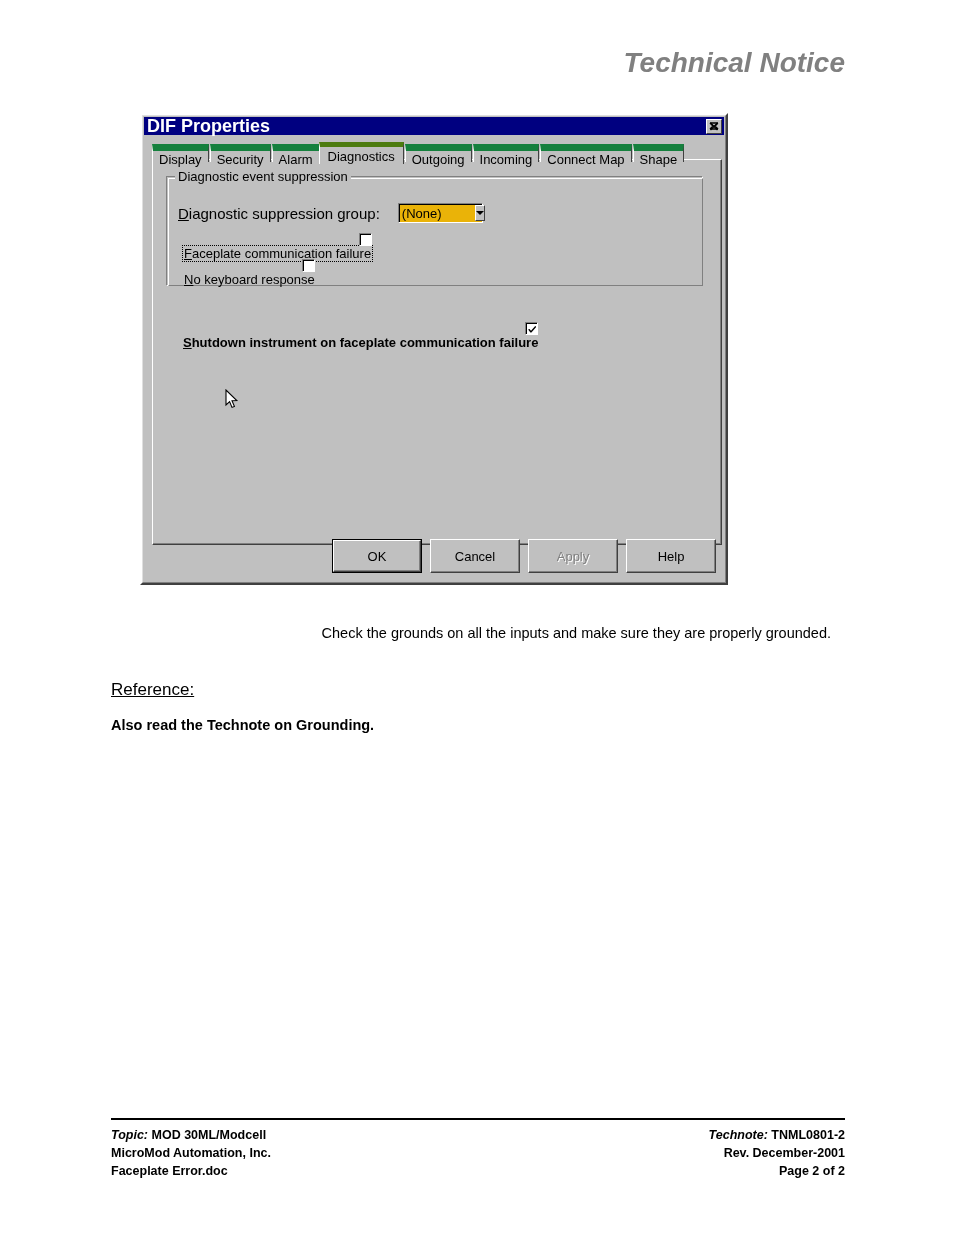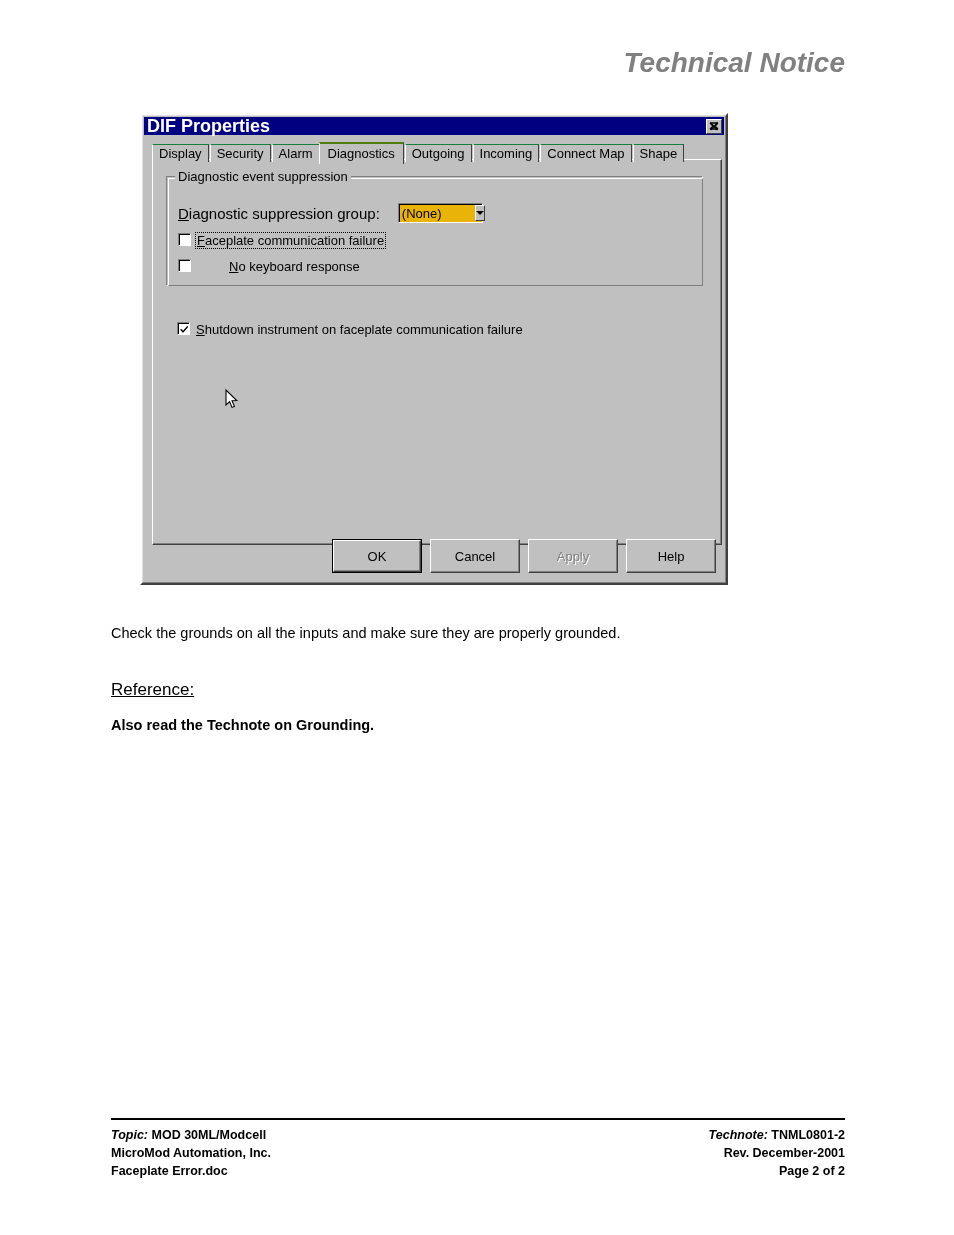--- a/index.html
+++ b/index.html
@@ -101,40 +101,40 @@
     left: 10px;
     top: 26px;
     right: 8px;
     height: 21px;
     display: flex;
     align-items: flex-end;
     z-index: 5;
   }
   .tab {
     background: #c0c0c0;
-    border-top: 1px solid #15803d;
+    border-top: 7px solid #15803d;
     border-left: 1px solid #ffffff;
     border-right: 1px solid #404040;
     height: 18px;
     line-height: 17px;
     padding: 0 6px;
     font-size: 13px;
     color: #000000;
     white-space: nowrap;
     box-sizing: border-box;
     margin-right: 1px;
     cursor: default;
     position: relative;
   }
   .tab.selected {
     height: 22px;
     line-height: 20px;
     margin: 0 1px -2px -2px;
     padding: 0 8px;
-    border-top: 2px solid #4d7c0f;
+    border-top: 5px solid #4d7c0f;
     border-left: 1px solid #ffffff;
     border-right: 1px solid #404040;
     border-bottom: none;
     z-index: 6;
   }
 
   
   .tabpage {
     position: absolute;
     left: 10px;
@@ -252,22 +252,23 @@
   .tri-down {
     width: 0; height: 0;
     border-left: 4px solid transparent;
     border-right: 4px solid transparent;
     border-top: 4px solid #000000;
   }
 
   .checkrow {
     position: absolute;
     display: flex;
-    align-items: flex-start;
-    cursor: default;
+    align-items: flex-end;
+    cursor: default;
+    flex-direction: column;
   }
   .checkbox {
     width: 13px;
     height: 13px;
     background: #ffffff;
     border-top: 1px solid #808080;
     border-left: 1px solid #808080;
     border-right: 1px solid #ffffff;
     border-bottom: 1px solid #ffffff;
     box-sizing: border-box;
@@ -367,21 +368,21 @@
   .btn span { position: relative; z-index: 2; }
 
   
   .body-text {
     position: absolute;
     left: 111px;
     font-size: 14.5px;
     line-height: 1.35;
     color: #000000;
   }
-  #para-grounds { top: 624px; width: 720px; }
+  #para-grounds { top: 624px; width: 720px; text-align: right; }
   .heading {
     position: absolute;
     left: 111px;
     top: 680px;
     font-size: 17px;
     font-weight: normal;
     text-decoration: underline;
     color: #000000;
   }
   #para-reference { top: 716px; width: 720px; font-weight: bold; }
@@ -456,27 +457,27 @@
             <div class="tri-down"></div>
           </div>
         </div>
       </div>
 
       <div class="checkrow" style="left:11px; top:56px;">
         <div class="checkbox"></div>
         <span class="check-label focused"><u>F</u><span>aceplate communication failure</span></span>
       </div>
 
-      <div class="checkrow" style="left:11px; top:82px;gap:32px;">
+      <div class="checkrow" style="left:11px; top:82px;">
         <div class="checkbox"></div>
         <span class="check-label"><u>N</u><span>o keyboard response</span></span>
       </div>
     </div>
 
-    <div class="checkrow" style="left:24px; top:162px;">
+    <div class="checkrow" style="left:24px; top:162px;font-weight:bold;">
       <div class="checkbox">
         <svg width="9" height="9" viewBox="0 0 9 9">
           <path d="M0.5 4 L1.5 4 L3 5.8 L7 1.2 L8 1.2 L8 2.2 L3.4 7.6 L2.4 7.6 L0.5 5 Z" fill="#000000"></path>
         </svg>
       </div>
       <span class="check-label"><u>S</u><span>hutdown instrument on faceplate communication failure</span></span>
     </div>
 
     <div class="cursor-arrow" style="left:72px; top:229px;">
       <svg width="14" height="21" viewBox="0 0 14 21">

